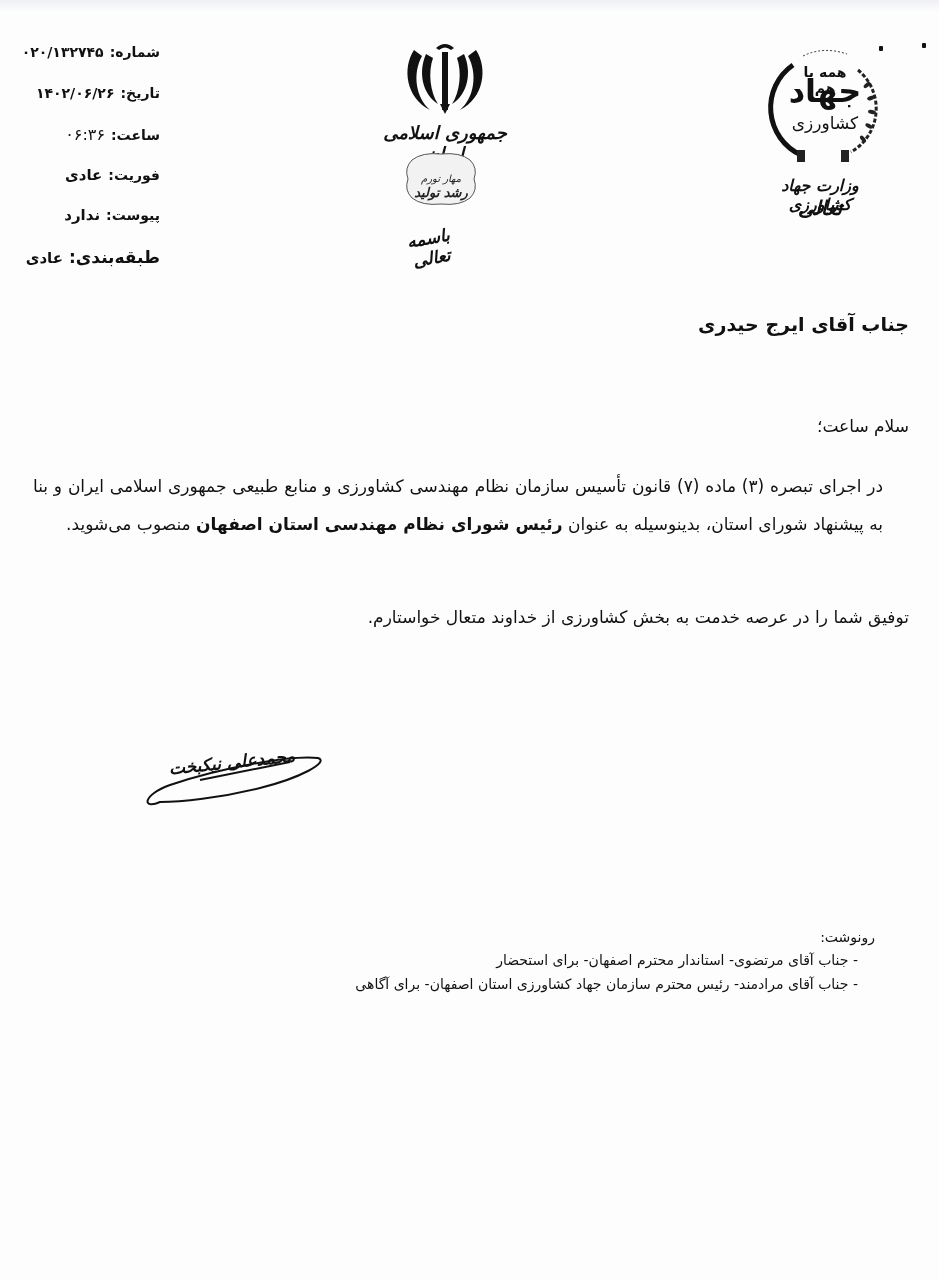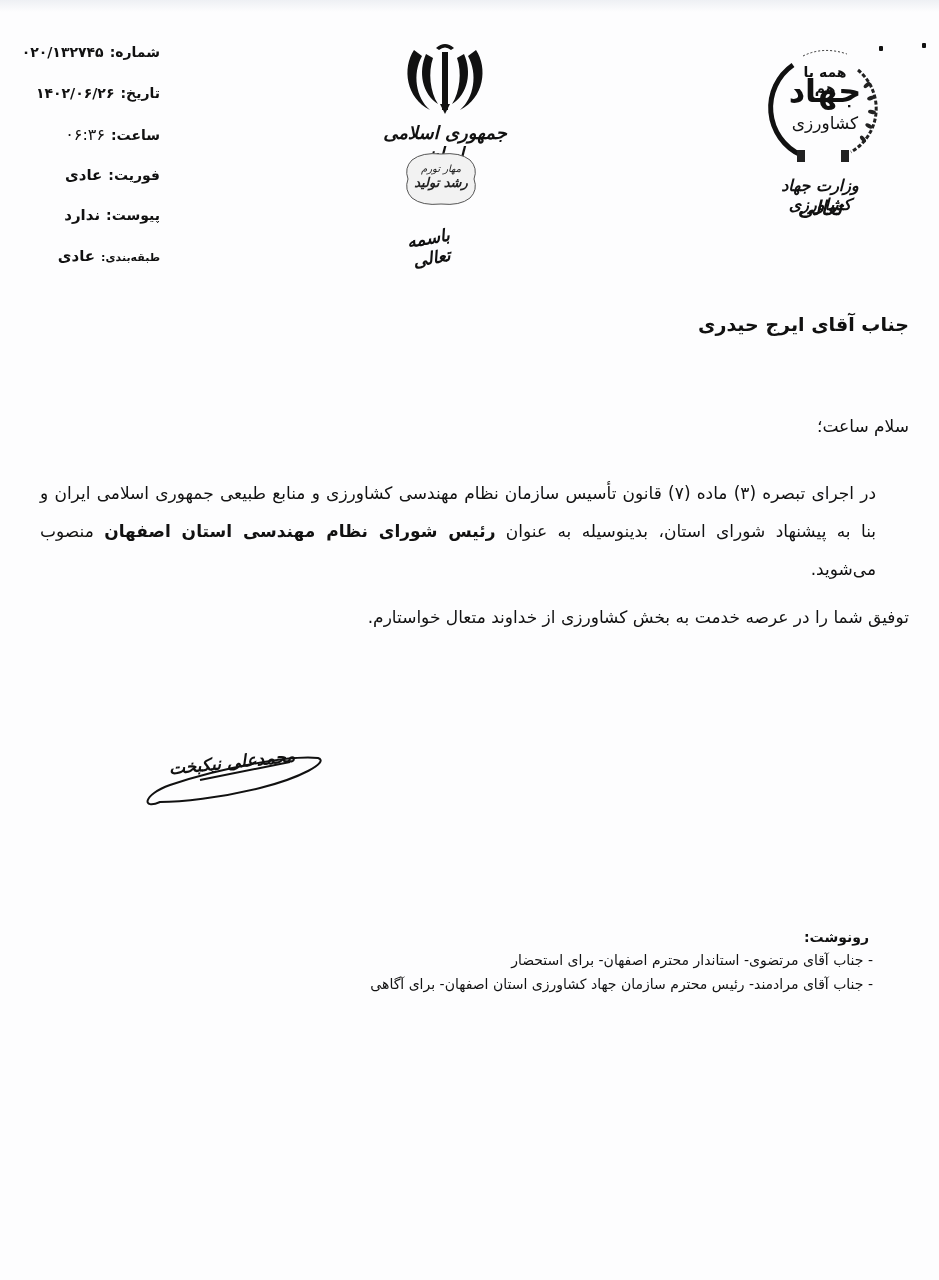--- a/index.html
+++ b/index.html
@@ -7,64 +7,64 @@
     width: 939px; height: 1280px; position: relative; overflow: hidden;
     background: #fdfdfe;
     font-family: "DejaVu Sans", sans-serif;
     color: #111;
   }
   .topband { position:absolute; left:0; top:0; width:939px; height:12px; background: linear-gradient(#eef0f4, #fdfdfe); }
   
   .meta { position:absolute; left:10px; top:44px; width:150px; direction: rtl; }
   .meta-row { display:flex; direction: rtl; align-items: baseline; height: 40.5px; font-size: 14px; }
   .meta-label { font-weight: bold; font-size: 14px; margin-left: 6px; white-space: nowrap; }
-  .meta-label.small { font-size: 11px; font-weight: bold; }
+  .meta-label.small { font-size: 17px; font-weight: bold; }
   .meta-value { font-weight: bold; font-size: 14px; white-space: nowrap; }
   .meta-value.light { font-weight: normal; font-size: 16px; }
   .meta-value.heavy { font-weight: 900; font-size: 15px; }
 
   
   .emblem { position:absolute; left:400px; top:38px; width:90px; height:80px; }
   .republic { position:absolute; left:380px; top:116px; width:130px; text-align:center; direction: rtl;
     font-family: "DejaVu Serif", serif; font-weight: bold; font-style: italic; font-size: 18px; margin-top: 6px; }
   .slogan { position:absolute; left:402px; top:150px; width:78px; height:58px; }
-  .slogan-text { position:absolute; left:402px; top:162px; width:78px; text-align:center; direction: rtl;
+  .slogan-text { position:absolute; left:402px; top:172px; width:78px; text-align:center; direction: rtl;
     font-family: "DejaVu Serif", serif; font-style: italic; font-size: 10px; line-height: 14px; color:#222; }
   .bism { position:absolute; left:400px; top:228px; width:60px; text-align:center; direction: rtl;
     font-family: "DejaVu Serif", serif; font-style: italic; font-weight: bold; font-size: 17px; transform: rotate(-10deg); }
 
   
   .logo { position:absolute; left:763px; top:40px; width:120px; height:125px; }
   .logo-top { position:absolute; left:795px; top:64px; width:60px; text-align:center; direction: rtl; font-size:14px; font-weight:bold; }
   .logo-main { position:absolute; left:775px; top:72px; width:100px; text-align:center; direction: rtl; font-size:32px; font-weight:900; letter-spacing:1px; }
   .logo-sub { position:absolute; left:785px; top:113px; width:80px; text-align:center; direction: rtl; font-size:17px; font-weight:normal; }
   .ministry { position:absolute; left:760px; top:176px; width:120px; text-align:center; direction: rtl;
     font-family: "DejaVu Serif", serif; font-style: italic; font-weight:bold; font-size: 16px; }
   .minister { position:absolute; left:790px; top:196px; width:60px; text-align:center; direction: rtl;
     font-family: "DejaVu Serif", serif; font-style: italic; font-weight:900; font-size: 20px; }
   .dot { position:absolute; width:4px; height:5px; background:#111; border-radius:1px; }
 
   
   .addressee { position:absolute; right:30px; top:313px; direction: rtl; font-weight:bold; font-size: 19px; white-space:nowrap; }
   .greeting { position:absolute; right:30px; top:416px; direction: rtl; font-size: 17px; white-space:nowrap; }
 
   .body { position:absolute; right:30px; top:463px; width:880px; direction: rtl; text-align: justify; font-size: 17px; line-height: 38px; }
-  .body p { margin: 11px; }
+  .body p { margin: 4px; }
   .indent { padding-right: 22px; }
   .closing { position:absolute; right:30px; top:607px; direction: rtl; font-size: 17px; white-space: nowrap; }
 
   
   .signature { position:absolute; left:140px; top:740px; width:190px; height:75px; }
   .sig-text { position:absolute; left:152px; top:752px; width:160px; text-align:center; direction: rtl;
     font-family: "DejaVu Serif", serif; font-style: italic; font-weight:bold; font-size: 17px; transform: rotate(-6deg); }
 
   
   .cc { position:absolute; right:60px; top:926px; width:560px; direction: rtl; font-size: 14px; }
-  .cc-title { line-height: 22px; margin-right: 10px; font-weight: bold; }
-  .cc-item { line-height: 24px; margin-right: 6px; white-space: nowrap; }
+  .cc-title { line-height: 22px; margin-right: 4px; }
+  .cc-item { line-height: 24px; margin-right: 21px; white-space: nowrap; }
 </style>
 </head>
 <body>
 
 <div class="topband"></div>
 
 <div class="meta">
   <div class="meta-row">
     <span class="meta-label">شماره:</span>
     <span class="meta-value">۰۲۰/۱۳۲۷۴۵</span>

